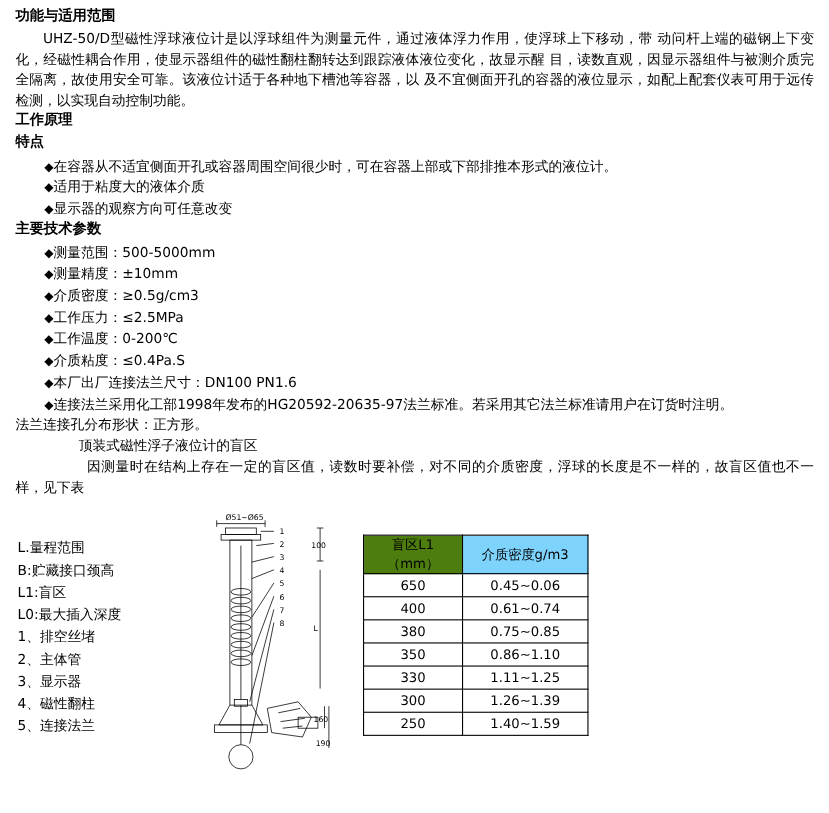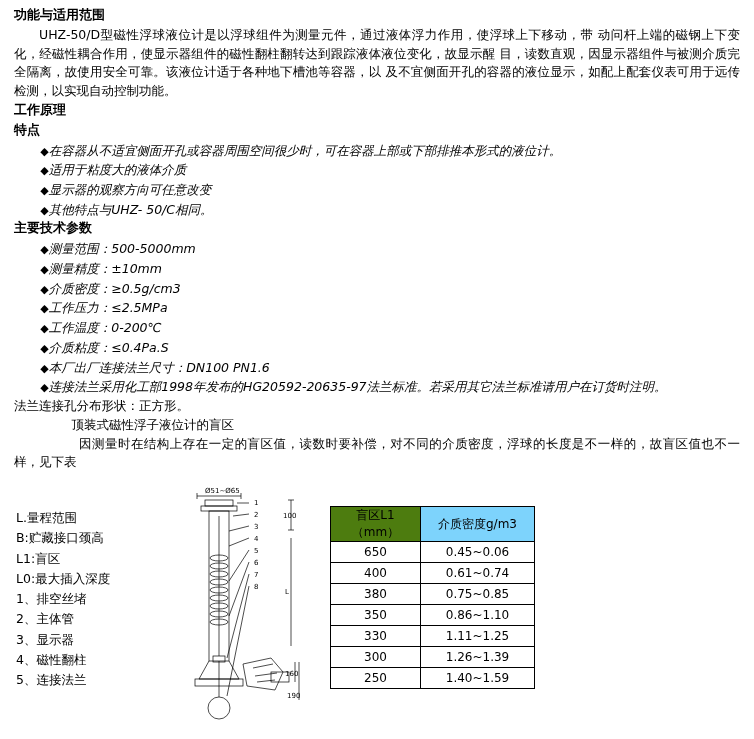--- a/index.html
+++ b/index.html
@@ -43,21 +43,20 @@
   ul.diamond {
     list-style: none;
     margin: 0;
     padding: 0;
   }
   ul.diamond li {
     line-height: 1.52;
     font-size: 12.5px;
     padding-left: 3.2em;
     text-indent: -1.1em;
-    font-style: italic;
   }
   .dia {
     font-size: 11px;
   }
   .zone-title {
     margin: 6px 0 0 0;
     padding-left: 4.6em;
     line-height: 1.5;
   }
   .zone-para {
@@ -126,21 +125,20 @@
     <h2 class="sec">功能与适用范围</h2>
     <p class="body indent2">UHZ-50/D型磁性浮球液位计是以浮球组件为测量元件，通过液体浮力作用，使浮球上下移动，带 动问杆上端的磁钢上下变化，经磁性耦合作用，使显示器组件的磁性翻柱翻转达到跟踪液体液位变化，故显示醒 目，读数直观，因显示器组件与被测介质完全隔离，故使用安全可靠。该液位计适于各种地下槽池等容器，以 及不宜侧面开孔的容器的液位显示，如配上配套仪表可用于远传检测，以实现自动控制功能。</p>
 
     <h2 class="sec">工作原理</h2>
 
     <h2 class="sec">特点</h2>
     <ul class="diamond">
       <li><span class="dia">◆</span><span>在容器从不适宜侧面开孔或容器周围空间很少时，可在容器上部或下部排推本形式的液位计。</span></li>
       <li><span class="dia">◆</span><span>适用于粘度大的液体介质</span></li>
       <li><span class="dia">◆</span><span>显示器的观察方向可任意改变</span></li>
-      <li><span class="dia">◆</span><span>其他特点与UHZ- 50/C相同。</span></li>
     </ul>
 
     <h2 class="sec">主要技术参数</h2>
     <ul class="diamond">
       <li><span class="dia">◆</span><span>测量范围：500-5000mm</span></li>
       <li><span class="dia">◆</span><span>测量精度：±10mm</span></li>
       <li><span class="dia">◆</span><span>介质密度：≥0.5g/cm3</span></li>
       <li><span class="dia">◆</span><span>工作压力：≤2.5MPa</span></li>
       <li><span class="dia">◆</span><span>工作温度：0-200℃</span></li>
       <li><span class="dia">◆</span><span>介质粘度：≤0.4Pa.S</span></li>

